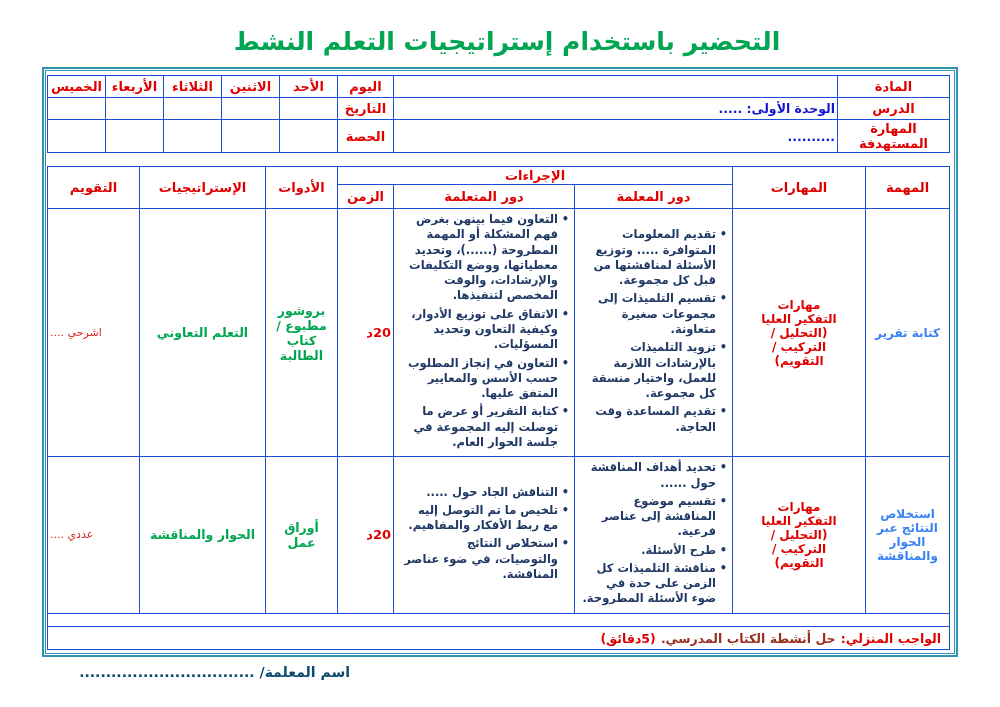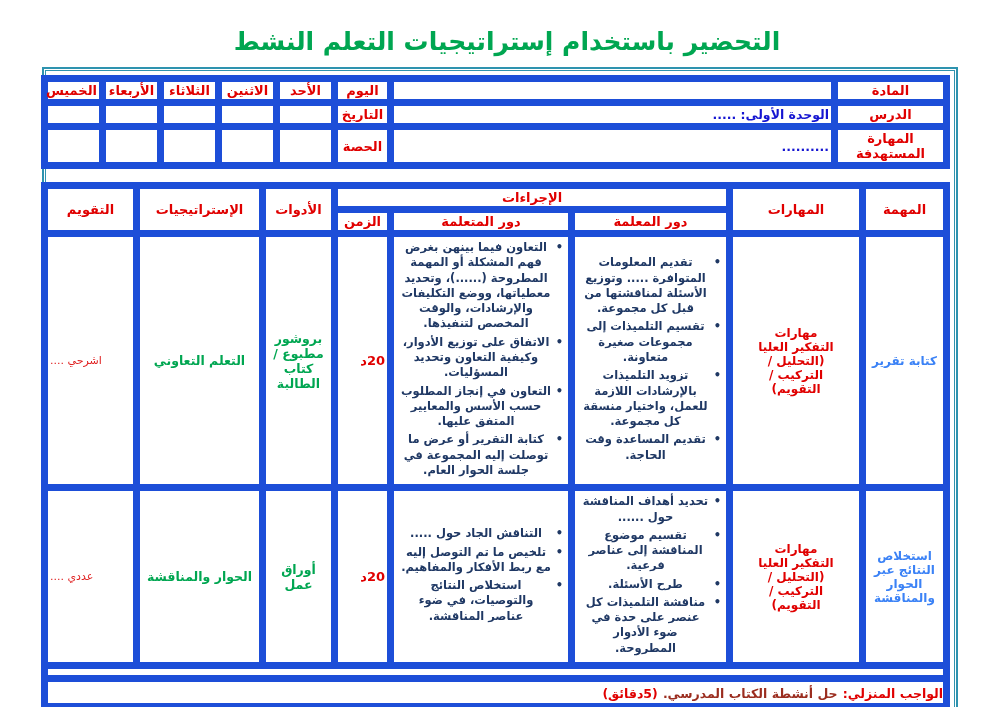--- a/index.html
+++ b/index.html
@@ -23,21 +23,21 @@
     width: 916px;
     margin: 9px auto 0 auto;
     border: 2px solid #2E93AF;
     padding: 1px;
   }
   .frame-inner {
     border: 1px solid #2E93AF;
     padding: 4px 4px 3px 4px;
   }
   table { border-collapse: collapse; width: 100%; table-layout: fixed; }
-  td { border: 7px solid #1d4ed8; padding: 1px 2px; vertical-align: middle; }
+  td { border: 1px solid #1d4ed8; padding: 1px 2px; vertical-align: middle; }
 
   
   .info-table td { height: 22px; }
   .info-table .lbl {
     color: #E00000; font-weight: bold; font-size: 13px; text-align: center;
   }
   .info-table .day {
     color: #E00000; font-weight: bold; font-size: 13px; text-align: center;
   }
   .info-table .val {
@@ -68,30 +68,30 @@
     padding: 3px 6px;
   }
   .content .eval {
     text-align: left; font-weight: normal; color: #E02020; font-size: 11px;
   }
   .row1 td { height: 214px; }
   .row2 td { height: 122px; }
   td.role { vertical-align: middle; padding: 3px 4px; }
   ul.bullets { margin: 0; padding: 0 12px 0 2px; list-style: none; }
   ul.bullets li {
-    position: relative; text-align: center;
+    position: relative; 
     font-weight: bold; line-height: 1.33; margin-bottom: 3px;
   }
   ul.bullets li::before {
     content: "\2022";
     position: absolute; right: -11px; top: 0;
     color: #1F3864;
   }
   .empty-row td { height: 13px; }
-  .homework-row td { height: 23px; text-align: right; padding-right: 0; }
+  .homework-row td { height: 23px; text-align: right; padding-right: 8px; }
   .hw-label { color: #E00000; font-weight: bold; font-size: 12.5px; }
   .hw-text { color: #9B2D1F; font-weight: bold; font-size: 12.5px; }
   .hw-duration { color: #E00000; font-weight: bold; font-size: 12.5px; }
 
   .teacher-line {
     margin: 7px 650px 0 0;
     color: #0c4a6e; font-weight: bold; font-size: 14px;
     white-space: nowrap;
   }
 </style>
@@ -200,21 +200,21 @@
       </tr>
 
       <tr class="content row2">
         <td class="task">استخلاص النتائج عبر الحوار والمناقشة</td>
         <td class="skills">مهارات التفكير العليا (التحليل / التركيب / التقويم)</td>
         <td class="role">
           <ul class="bullets">
                 <li>تحديد أهداف المناقشة حول ......</li>
                 <li>تقسيم موضوع المناقشة إلى عناصر فرعية.</li>
                 <li>طرح الأسئلة.</li>
-                <li>مناقشة التلميذات كل عنصر على حدة في ضوء الأدوار المطروحة.</li>
+                <li>مناقشة التلميذات كل الزمن على حدة في ضوء الأسئلة المطروحة.</li>
               </ul>
         </td>
         <td class="role">
           <ul class="bullets">
                 <li>التناقش الجاد حول .....</li>
                 <li>تلخيص ما تم التوصل إليه  مع ربط الأفكار والمفاهيم.</li>
                 <li>استخلاص النتائج والتوصيات، في ضوء عناصر المناقشة.</li>
               </ul>
         </td>
         <td class="time">20د</td>

